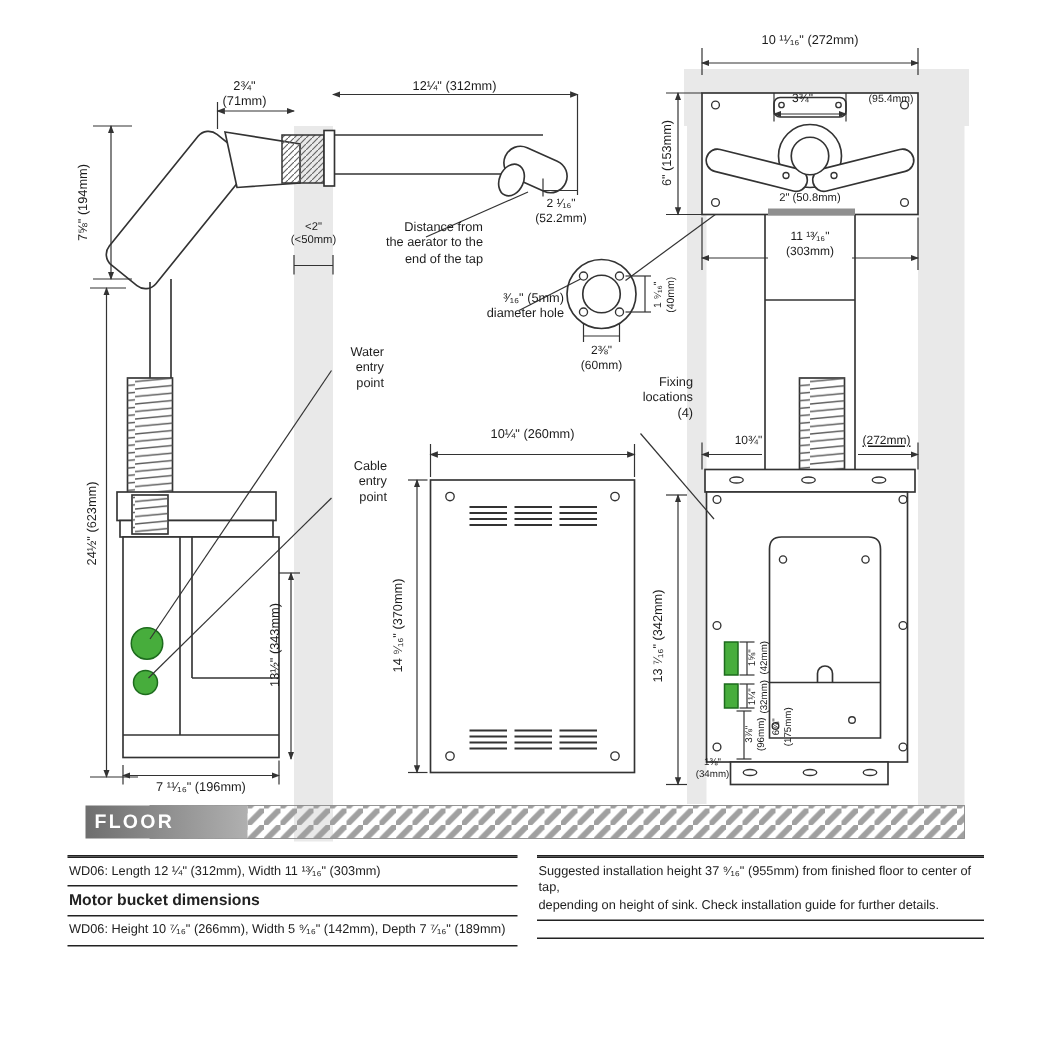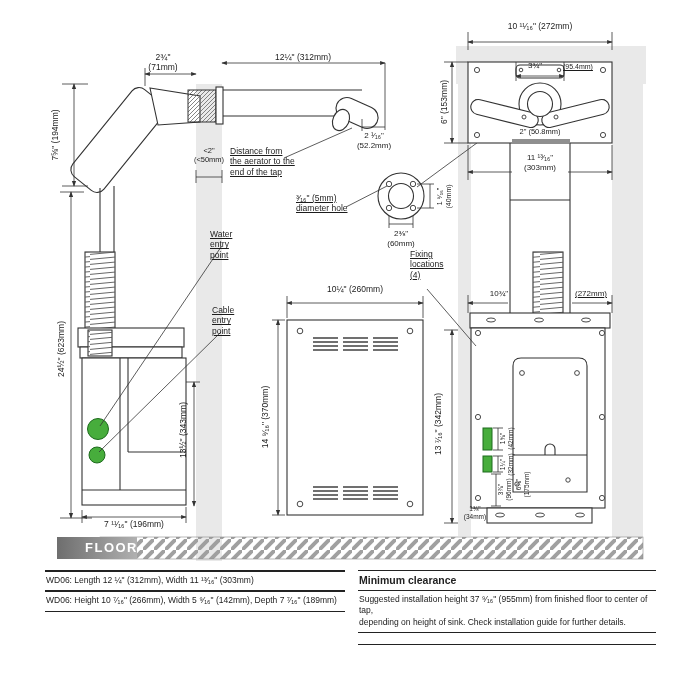--- a/index.html
+++ b/index.html
@@ -9,26 +9,26 @@
   .ln{stroke:#333;stroke-width:1.1;fill:none;}
   .thin{stroke:#333;stroke-width:0.8;fill:none;}
   .wh{fill:#fff;stroke:#333;stroke-width:1.1;}
   .scr{fill:#fff;stroke:#333;stroke-width:0.9;}
   .grn{fill:#47ad3c;stroke:#1d6b1d;stroke-width:1;}
   .band{fill:#e9e9e9;}
   .bar{fill:#8f8f8f;}
   .vent{stroke:#333;stroke-width:1.4;}
   .lbl{position:absolute;font-size:8.5px;line-height:1.22;text-align:center;
        white-space:pre-line;color:#1c1c1c;}
-  .left{text-align:left;text-decoration:underline;}
+  .left{text-align:right;}
   .rot{transform:rotate(-90deg);transform-origin:center;}
   .f8{font-size:8px;} .f75{font-size:7.5px;} .f7{font-size:7px;} .f65{font-size:6.5px;}
-  #floor-tag{position:absolute;left:57px;top:537px;width:80px;height:22px;
+  #floor-tag{position:absolute;left:57px;top:537px;width:108px;height:22px;
        background:linear-gradient(90deg,#6e6e6e,#b0b0b0);color:#fff;font-weight:bold;
-       font-size:13px;letter-spacing:1.5px;line-height:22px;padding-left:28px;box-sizing:border-box;text-align:center;}
+       font-size:13px;letter-spacing:1.5px;line-height:22px;padding-left:6px;box-sizing:border-box;}
   .tbl{position:absolute;}
   .rule{border-top:1.7px solid #222;height:0;}
   .th{font-weight:bold;font-size:10.5px;padding:3px 1px 4px 1px;}
   .td{font-size:8.5px;padding:3px 1px 4px 1px;white-space:pre-line;line-height:1.35;}
   .spacer{height:11px;}
 </style>
 </head>
 <body>
 
 <div id="canvas">
@@ -309,28 +309,28 @@
 <div class="lbl f65" style="left:458px;top:505px;width:34px;">1⅜"
 (34mm)</div>
 
 <div id="floor-tag">FLOOR</div>
 
 <div class="tbl" style="left:45px;top:570px;width:300px;">
   <div class="rule"></div>
   <div class="rule"></div>
   <div class="td">WD06: Length 12 ¼" (312mm), Width 11 ¹³⁄₁₆" (303mm)</div>
   <div class="rule"></div>
+  <div class="th">Motor bucket dimensions</div>
   <div class="rule"></div>
   <div class="td">WD06: Height 10 ⁷⁄₁₆" (266mm), Width 5 ⁹⁄₁₆" (142mm), Depth 7 ⁷⁄₁₆" (189mm)</div>
   <div class="rule"></div>
 </div>
 
 <div class="tbl" style="left:358px;top:570px;width:298px;">
   <div class="rule"></div>
-  <div class="th">Minimum clearance</div>
   <div class="rule"></div>
   <div class="td">Suggested installation height 37 ⁹⁄₁₆" (955mm) from finished floor to center of tap,
 depending on height of sink. Check installation guide for further details.</div>
   <div class="rule"></div>
   <div class="spacer"></div>
   <div class="rule"></div>
 </div>
 
 </div>
 

